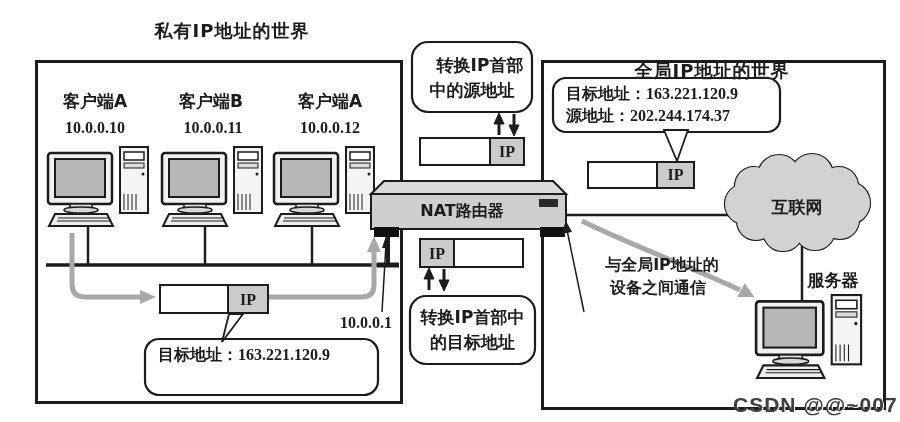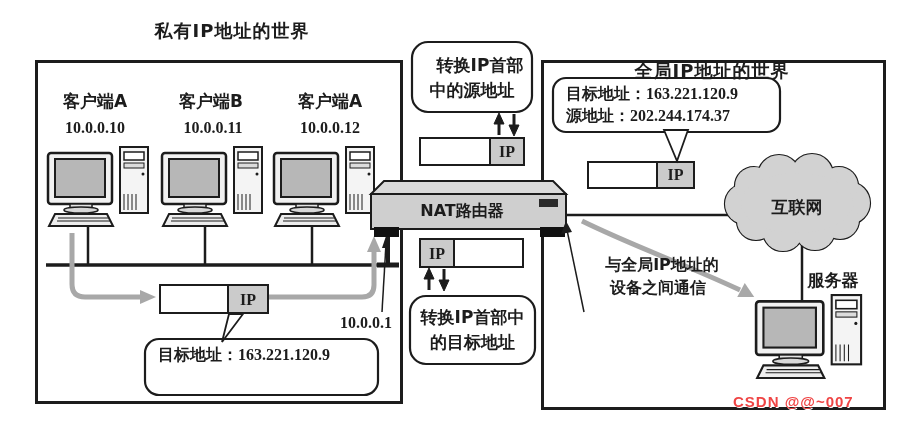--- a/index.html
+++ b/index.html
@@ -13,21 +13,21 @@
   .lbl{position:absolute;z-index:3;line-height:1.15;white-space:nowrap;}
   .cn{font-family:"DejaVu Sans","Liberation Sans",sans-serif;font-weight:700;}
   .num{font-family:"Liberation Serif","DejaVu Serif",serif;font-weight:700;}
   .mix{font-family:"Liberation Serif","DejaVu Sans",serif;font-weight:700;}
   .ctr{text-align:center;}
   .title{font-size:18px;letter-spacing:1px;}
   .iptag{font-family:"Liberation Serif","DejaVu Serif",serif;font-weight:700;font-size:16px;text-align:center;}
   #watermark{
     position:absolute;left:733px;top:393px;z-index:5;
     font-family:"Liberation Sans","DejaVu Sans",sans-serif;
-    font-size:15px;font-weight:700;color:#ef4444;letter-spacing:1px;
+    font-size:21px;font-weight:700;color:#404040;letter-spacing:1px;
     text-shadow:1px 1px 0 #ffffff;
   }
 </style>
 </head>
 <body>
 
 <div id="stage">
 
   <div class="box" style="left:35px;top:60px;width:368px;height:344px;"></div>
   <div class="box" style="left:541px;top:60px;width:345px;height:350px;"></div>

